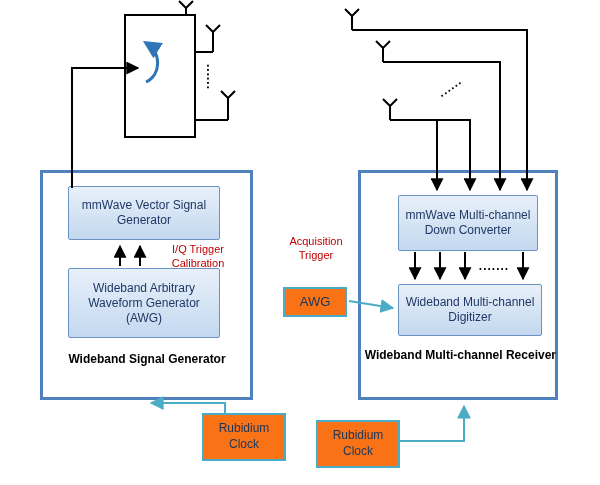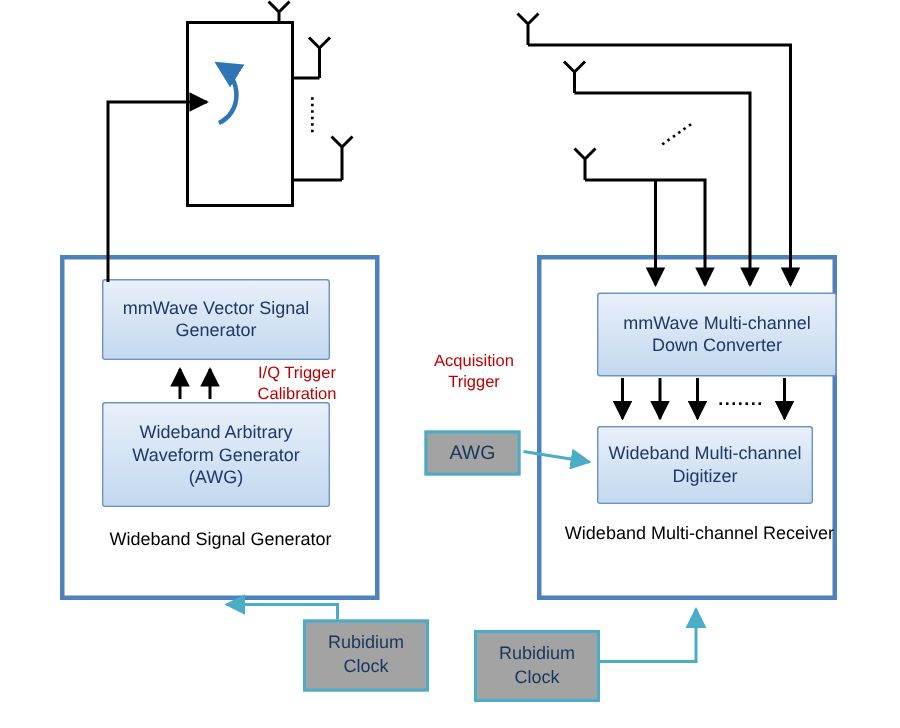--- a/index.html
+++ b/index.html
@@ -12,25 +12,25 @@
     box-sizing:border-box;z-index:1;
   }
   .bluebox{
     position:absolute;display:flex;align-items:center;justify-content:center;
     text-align:center;background:linear-gradient(#e8f0fa,#c3d8ef);
     border:1px solid #6b93c4;border-radius:2px;color:#1f3864;
     font-size:12px;line-height:1.25;padding:2px 4px;box-sizing:border-box;z-index:2;
   }
   .cyanbox{
     position:absolute;display:flex;align-items:center;justify-content:center;
-    text-align:center;background:#a3a3a3;border:2px solid #4bacc6;
+    text-align:center;background:#f97316;border:2px solid #4bacc6;
     color:#17365d;font-size:12px;line-height:1.3;box-sizing:border-box;z-index:2;
   }
   .section-title{
-    position:absolute;text-align:center;color:#000;font-weight:normal;
+    position:absolute;text-align:center;color:#000;font-weight:bold;
     font-size:12px;line-height:1.3;z-index:2;
   }
   .rednote{
     position:absolute;color:#c00000;font-size:11px;line-height:1.25;
     text-align:center;z-index:3;
   }
   .watermark{
     position:absolute;color:#9ccc65;font-size:16px;z-index:3;letter-spacing:0.5px;
   }
   svg.overlay{position:absolute;left:0;top:0;z-index:4;pointer-events:none;}
@@ -49,21 +49,21 @@
   <div class="bluebox" style="left:68px;top:186px;width:152px;height:54px;">
     <span>mmWave Vector Signal Generator</span>
   </div>
 
   <div class="section-title" style="left:42px;top:352px;width:210px;">Wideband Signal Generator</div>
 
   <div class="rednote" style="left:150px;top:243px;width:96px;">I/Q Trigger Calibration</div>
 
   <div class="outer" style="left:358px;top:170px;width:200px;height:230px;"></div>
 
-  <div class="bluebox" style="left:398px;top:195px;width:160px;height:56px;">
+  <div class="bluebox" style="left:398px;top:195px;width:140px;height:56px;">
     <span>mmWave Multi-channel Down Converter</span>
   </div>
 
   <div class="bluebox" style="left:398px;top:284px;width:144px;height:52px;align-items:center;">
     <span>Wideband Multi-channel Digitizer</span>
   </div>
 
   <div class="section-title" style="left:360px;top:348px;width:196px;text-align:right;">Wideband Multi-channel Receiver</div>
 
   <div class="rednote" style="left:280px;top:235px;width:72px;">Acquisition Trigger</div>

